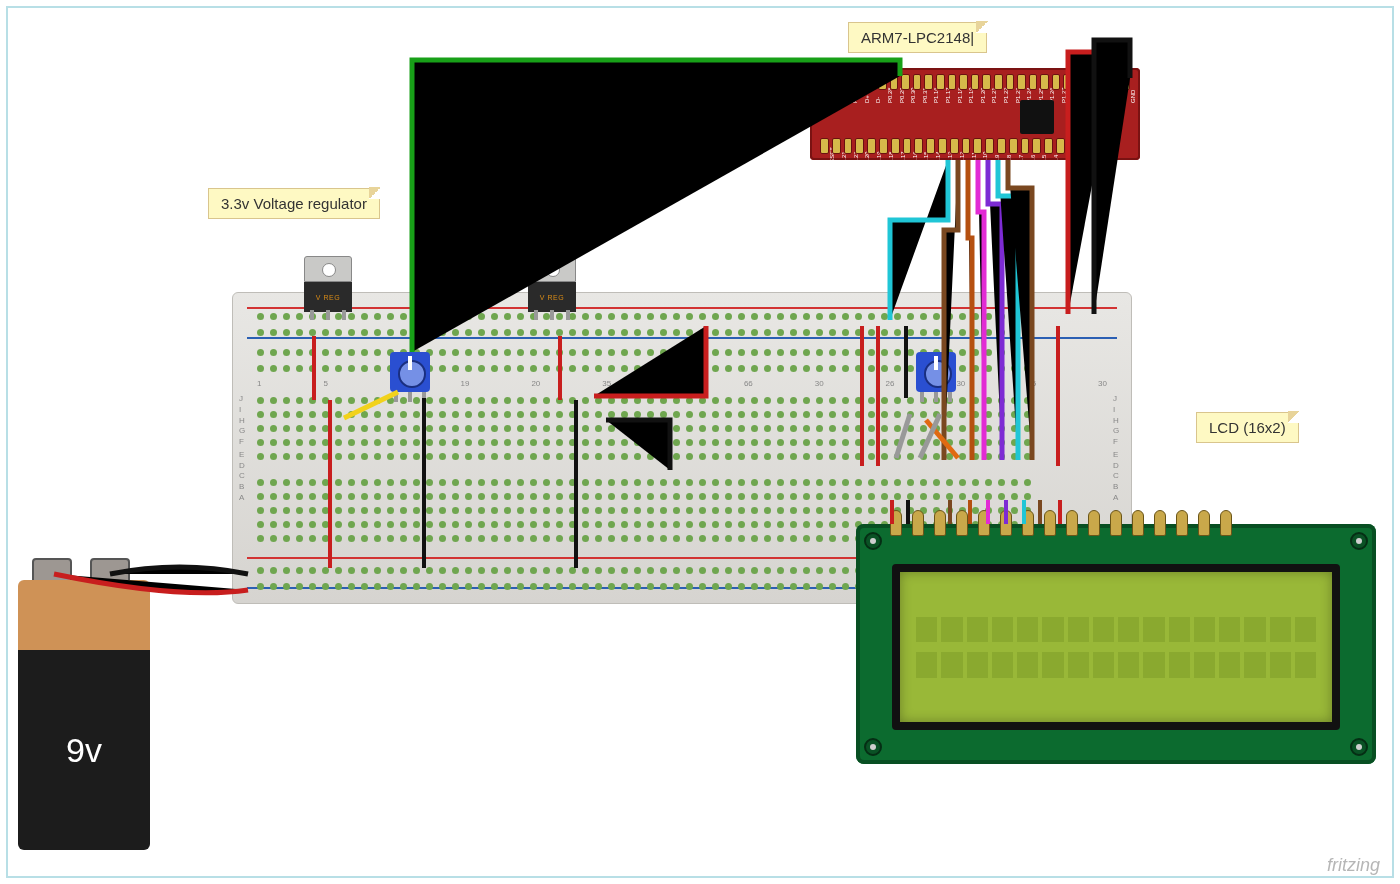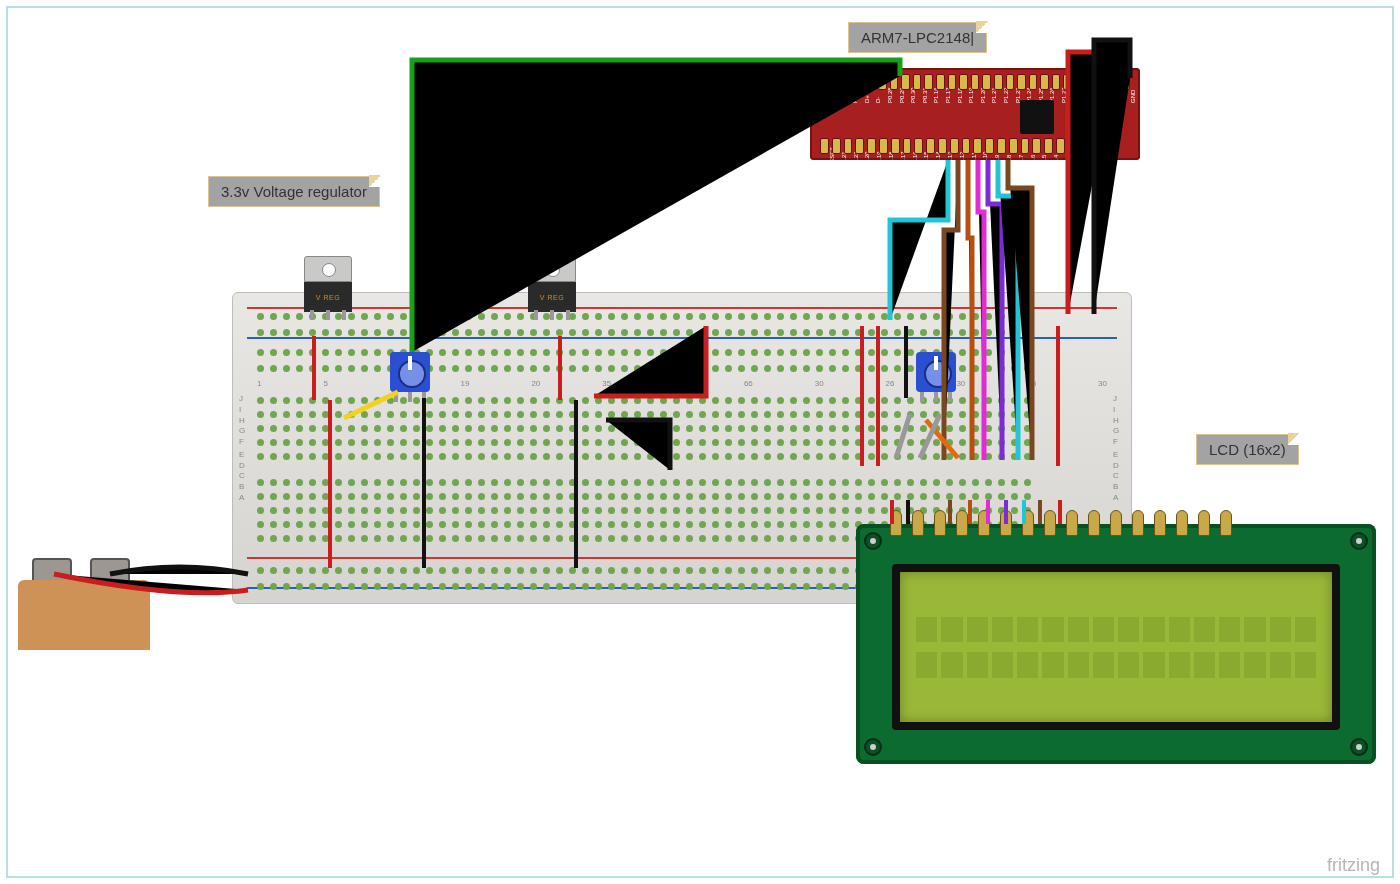--- a/index.html
+++ b/index.html
@@ -13,21 +13,21 @@
     overflow: hidden;
   }
   .frame {
     position: absolute;
     left: 6px; top: 6px;
     width: 1388px; height: 872px;
     border: 2px solid #b8dfe6;
   }
   .label {
     position: absolute;
-    background: #a3a3a3;
+    background: #fef9c3;
     border: 1px solid #d9c58d;
     padding: 6px 12px;
     font-size: 15px;
     color: #333;
     white-space: nowrap;
   }
   .label::after {
     content: "";
     position: absolute;
     top: -2px; right: -2px;
@@ -186,42 +186,43 @@
     display:flex; flex-direction:column; justify-content:center; gap:10px;
     padding:18px 16px;
   }
   .lcd .row{ display:flex; gap:4px; }
   .lcd .cell{
     flex:1; aspect-ratio:1/1.2; background:#8aa92f;
   }
 
   .attribution{
     position:absolute; right:20px; bottom:8px;
-    font-size:18px; color:#b6b6b6; 
+    font-size:18px; color:#b6b6b6; font-style:italic;
   }
 
   svg.overlay{
     position:absolute; left:0; top:0; width:1400px; height:884px;
     pointer-events:none;
   }
 </style>
 </head>
 <body>
 
 <div class="frame"></div>
 
-<div class="label" style="left:208px;top:176px">3.3v Voltage regulator</div>
+<div class="label" style="left:208px;top:188px">3.3v Voltage regulator</div>
 <div class="label" style="left:460px;top:188px">5v voltage regulator</div>
 <div class="label" style="left:848px;top:22px">ARM7-LPC2148|</div>
-<div class="label" style="left:1196px;top:434px">LCD (16x2)</div>
+<div class="label" style="left:1196px;top:412px">LCD (16x2)</div>
 
 <div class="battery">
   <div class="term t1"></div>
   <div class="term t2"></div>
   <div class="top"></div>
+  <div class="body">9v</div>
 </div>
 
 <div class="breadboard">
   <div class="rail top">
     <div class="line red"></div>
       <div class="line blue"></div>
   </div>
   <div class="rail bot">
     <div class="line red"></div>
       <div class="line blue"></div>

